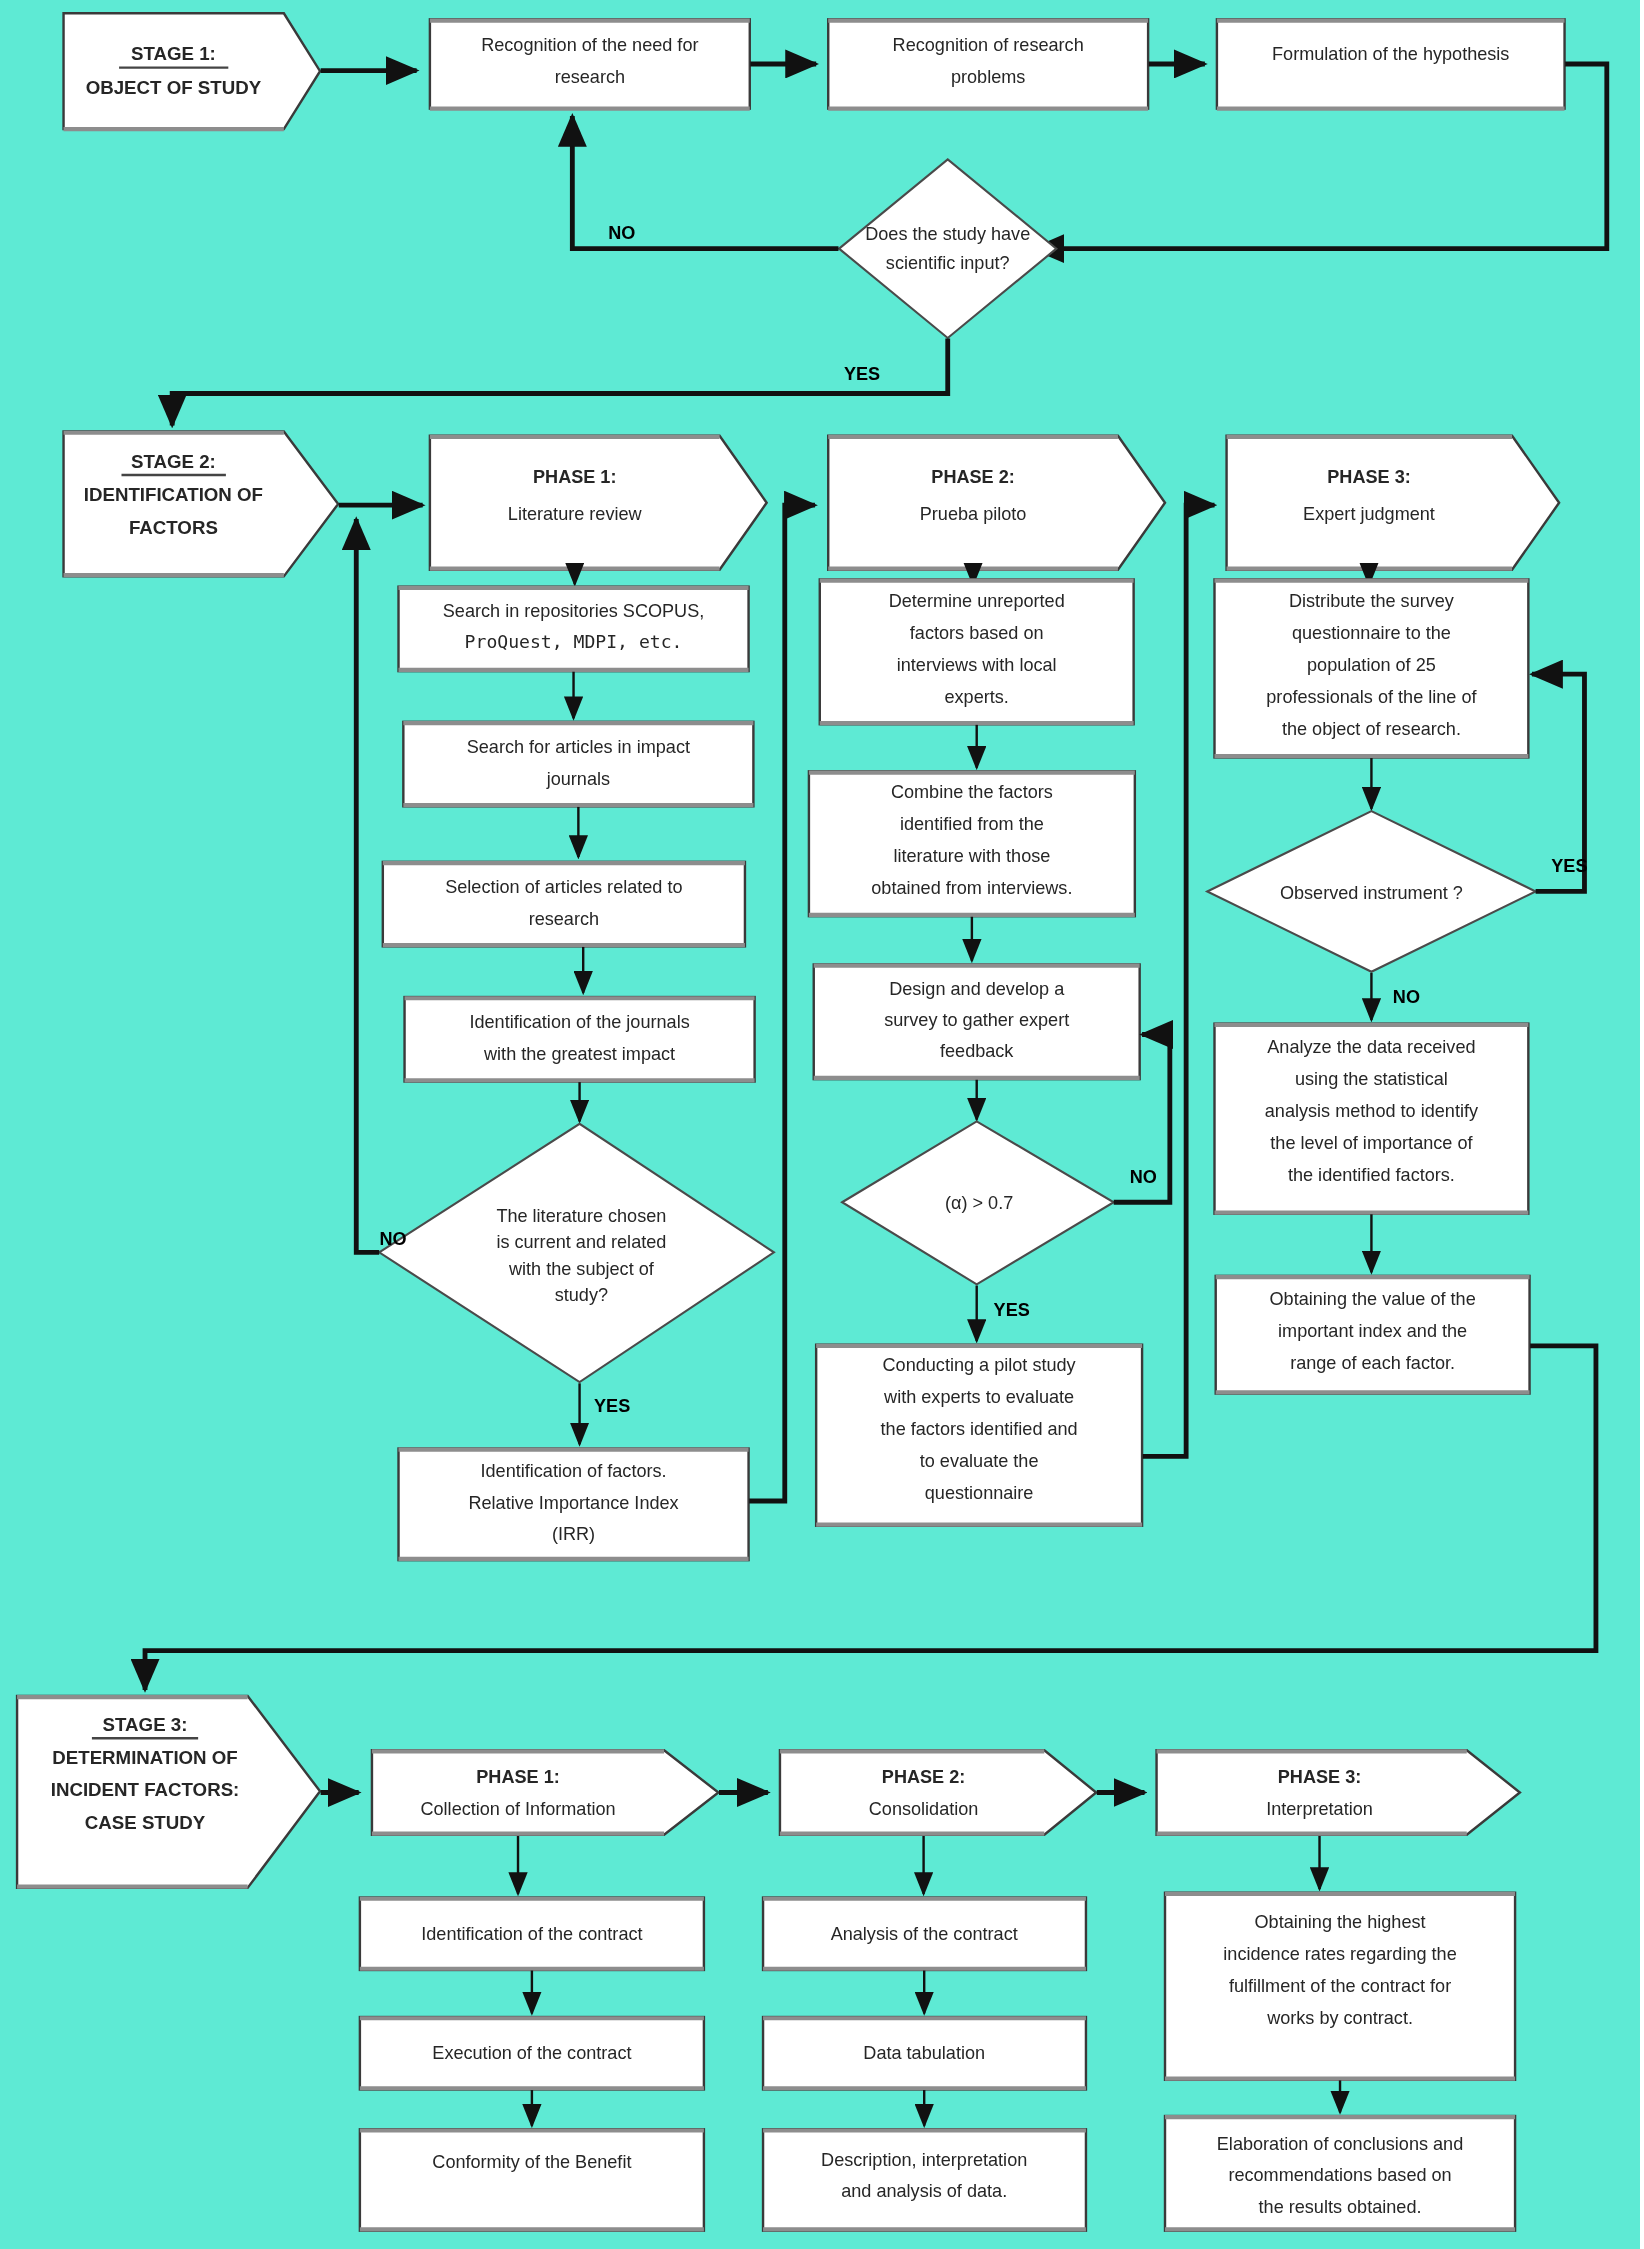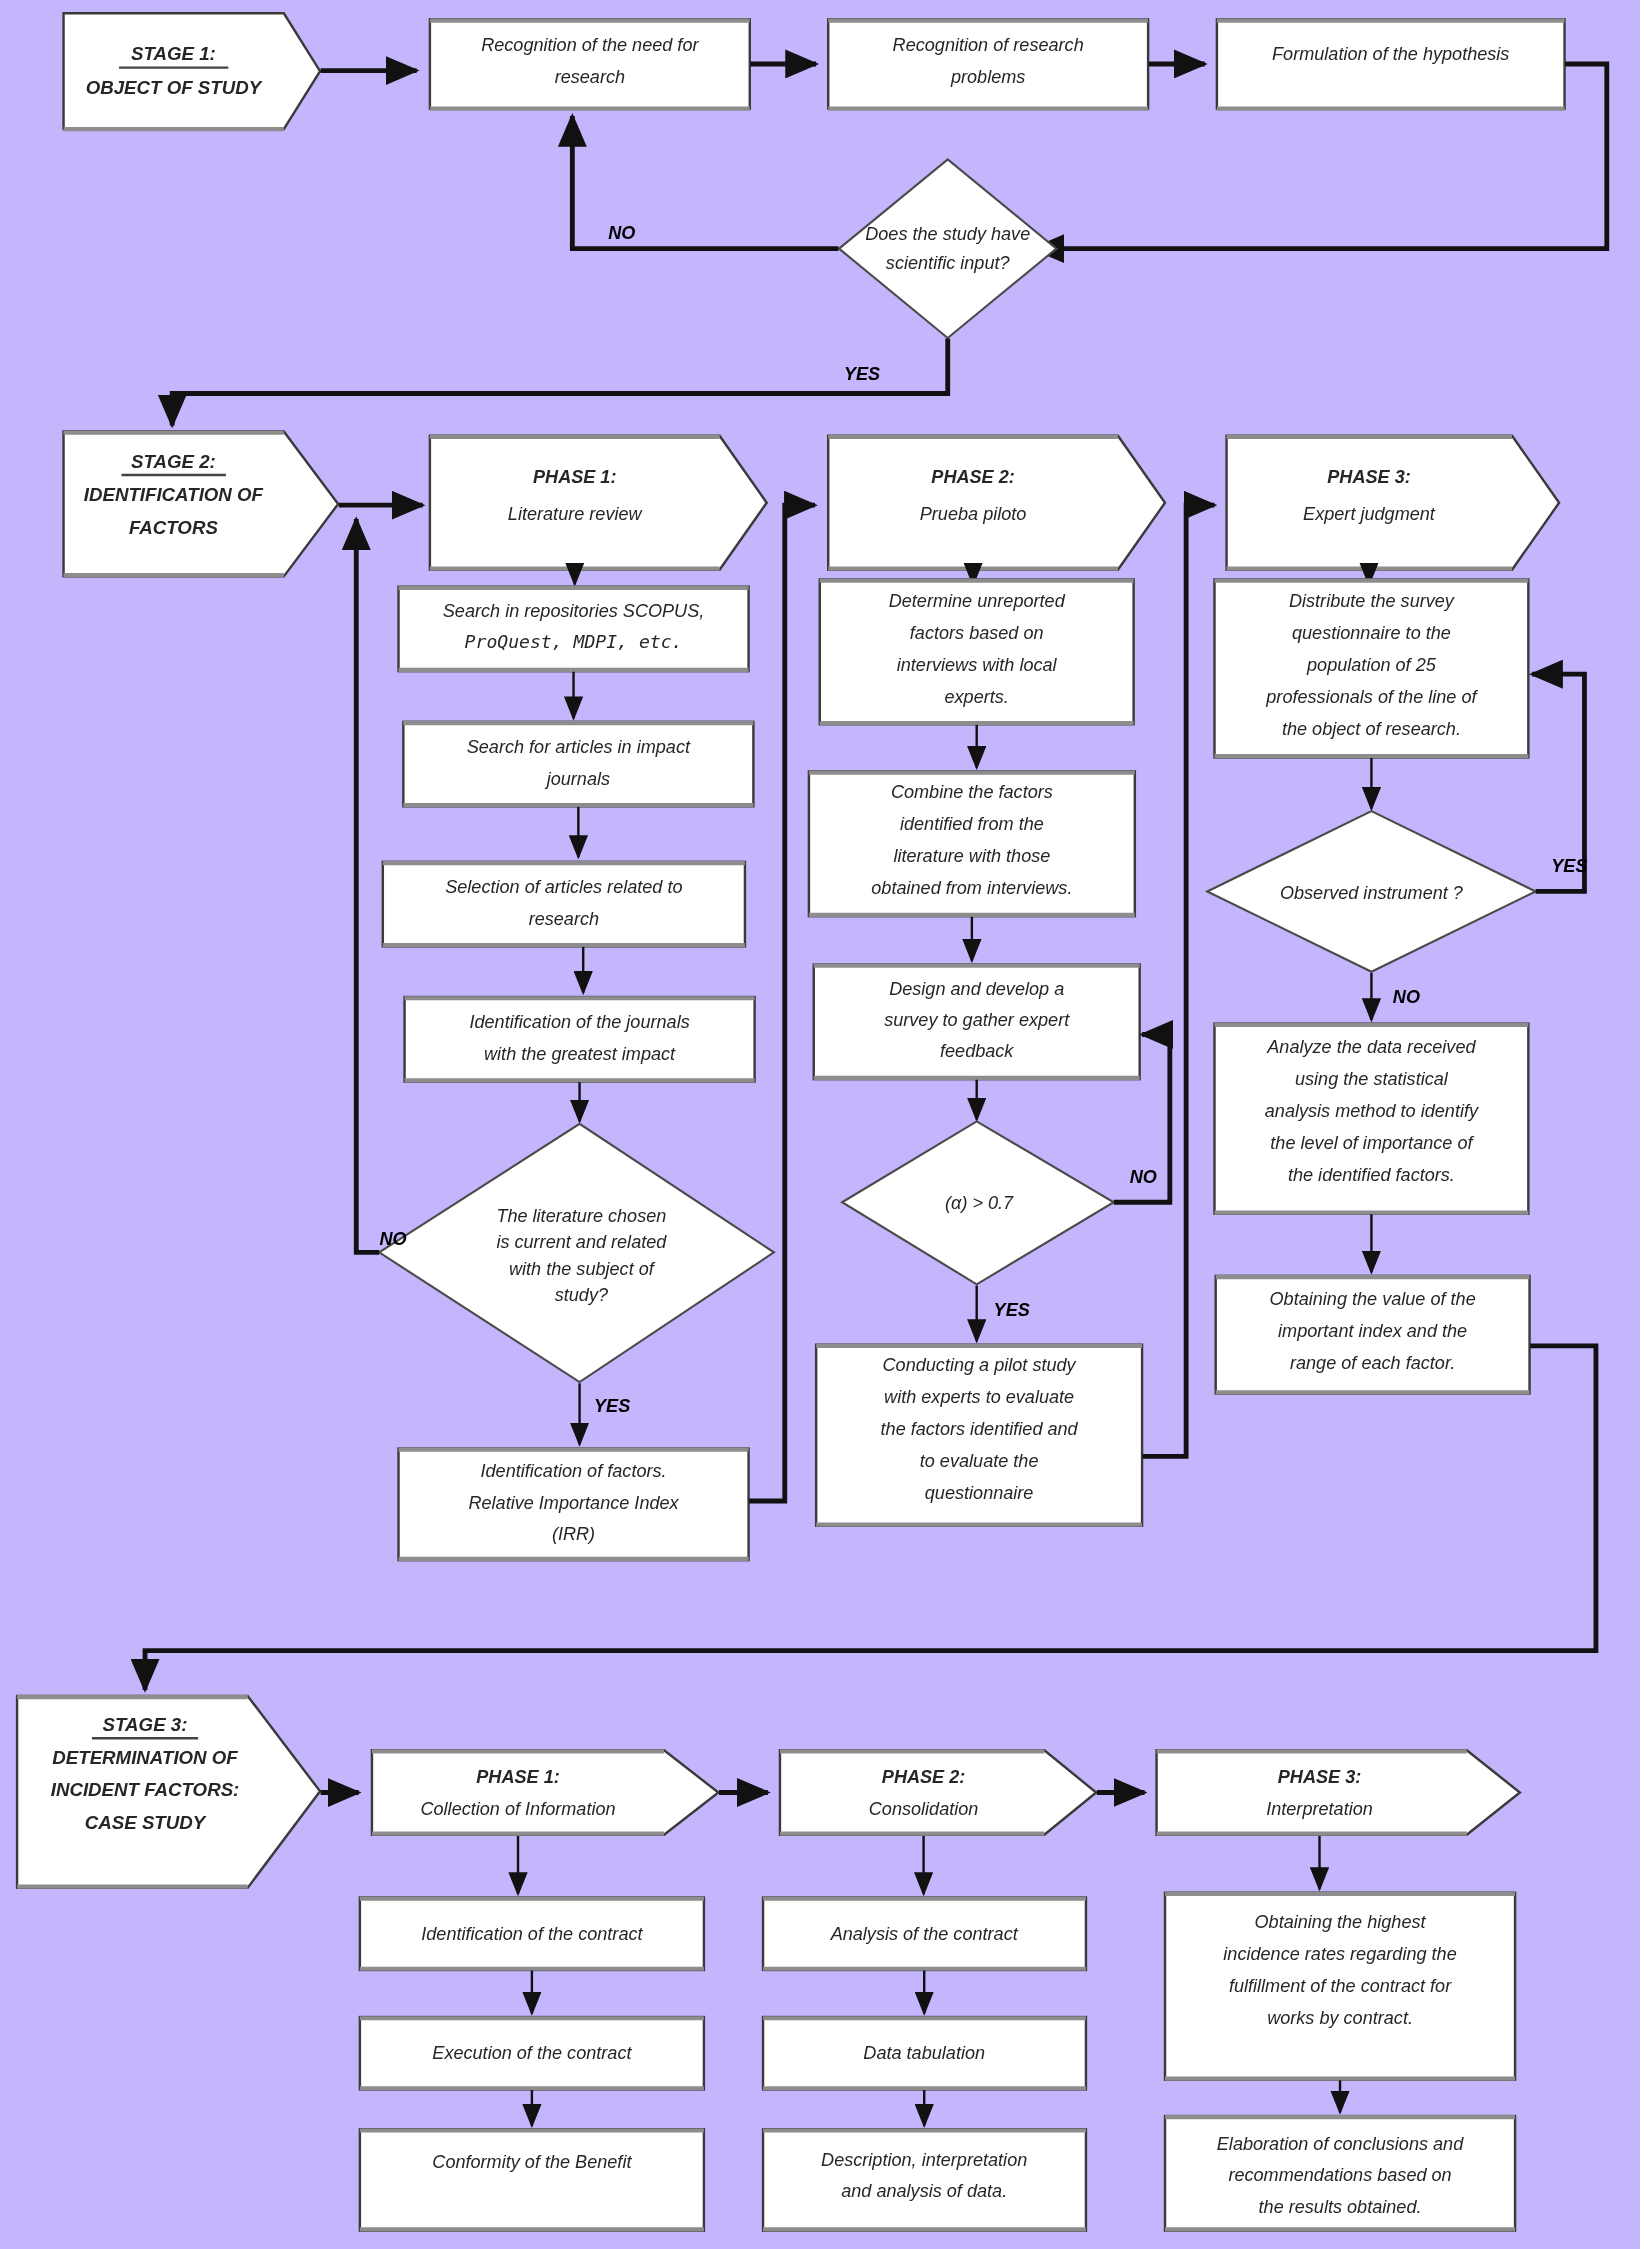--- a/index.html
+++ b/index.html
@@ -1,17 +1,17 @@
 <!DOCTYPE html>
 <html style="font-size:9.7px"><head>
 <meta charset="utf-8">
 <style>
   html,body{margin:0;padding:0;background:#ffffff;}
   body{font-family:"Liberation Sans", sans-serif;}
-  #stage{position:relative;width:1640px;height:2250px;background:#c4b5fd;font-style:italic;}
+  #stage{position:relative;width:1640px;height:2250px;background:#5eead4;}
   svg{display:block;}
   .shape-stroke{stroke:#3a3a3a;stroke-width:4;fill:#ffffff;}
   .shape-stroke-thin{stroke:#4a4a4a;stroke-width:3.5;fill:#ffffff;}
   .shadow{fill:#9a9a9a;}
   .conn-thin{stroke:#111;stroke-width:4;fill:none;}
   .conn-thick{stroke:#111;stroke-width:8;fill:none;}
   .arrowhead{fill:#111;}
   text{fill:#262626;font-family:"Liberation Sans", sans-serif;}
   .t-body{font-size:30px;}
   .t-head{font-size:30px;font-weight:bold;}

